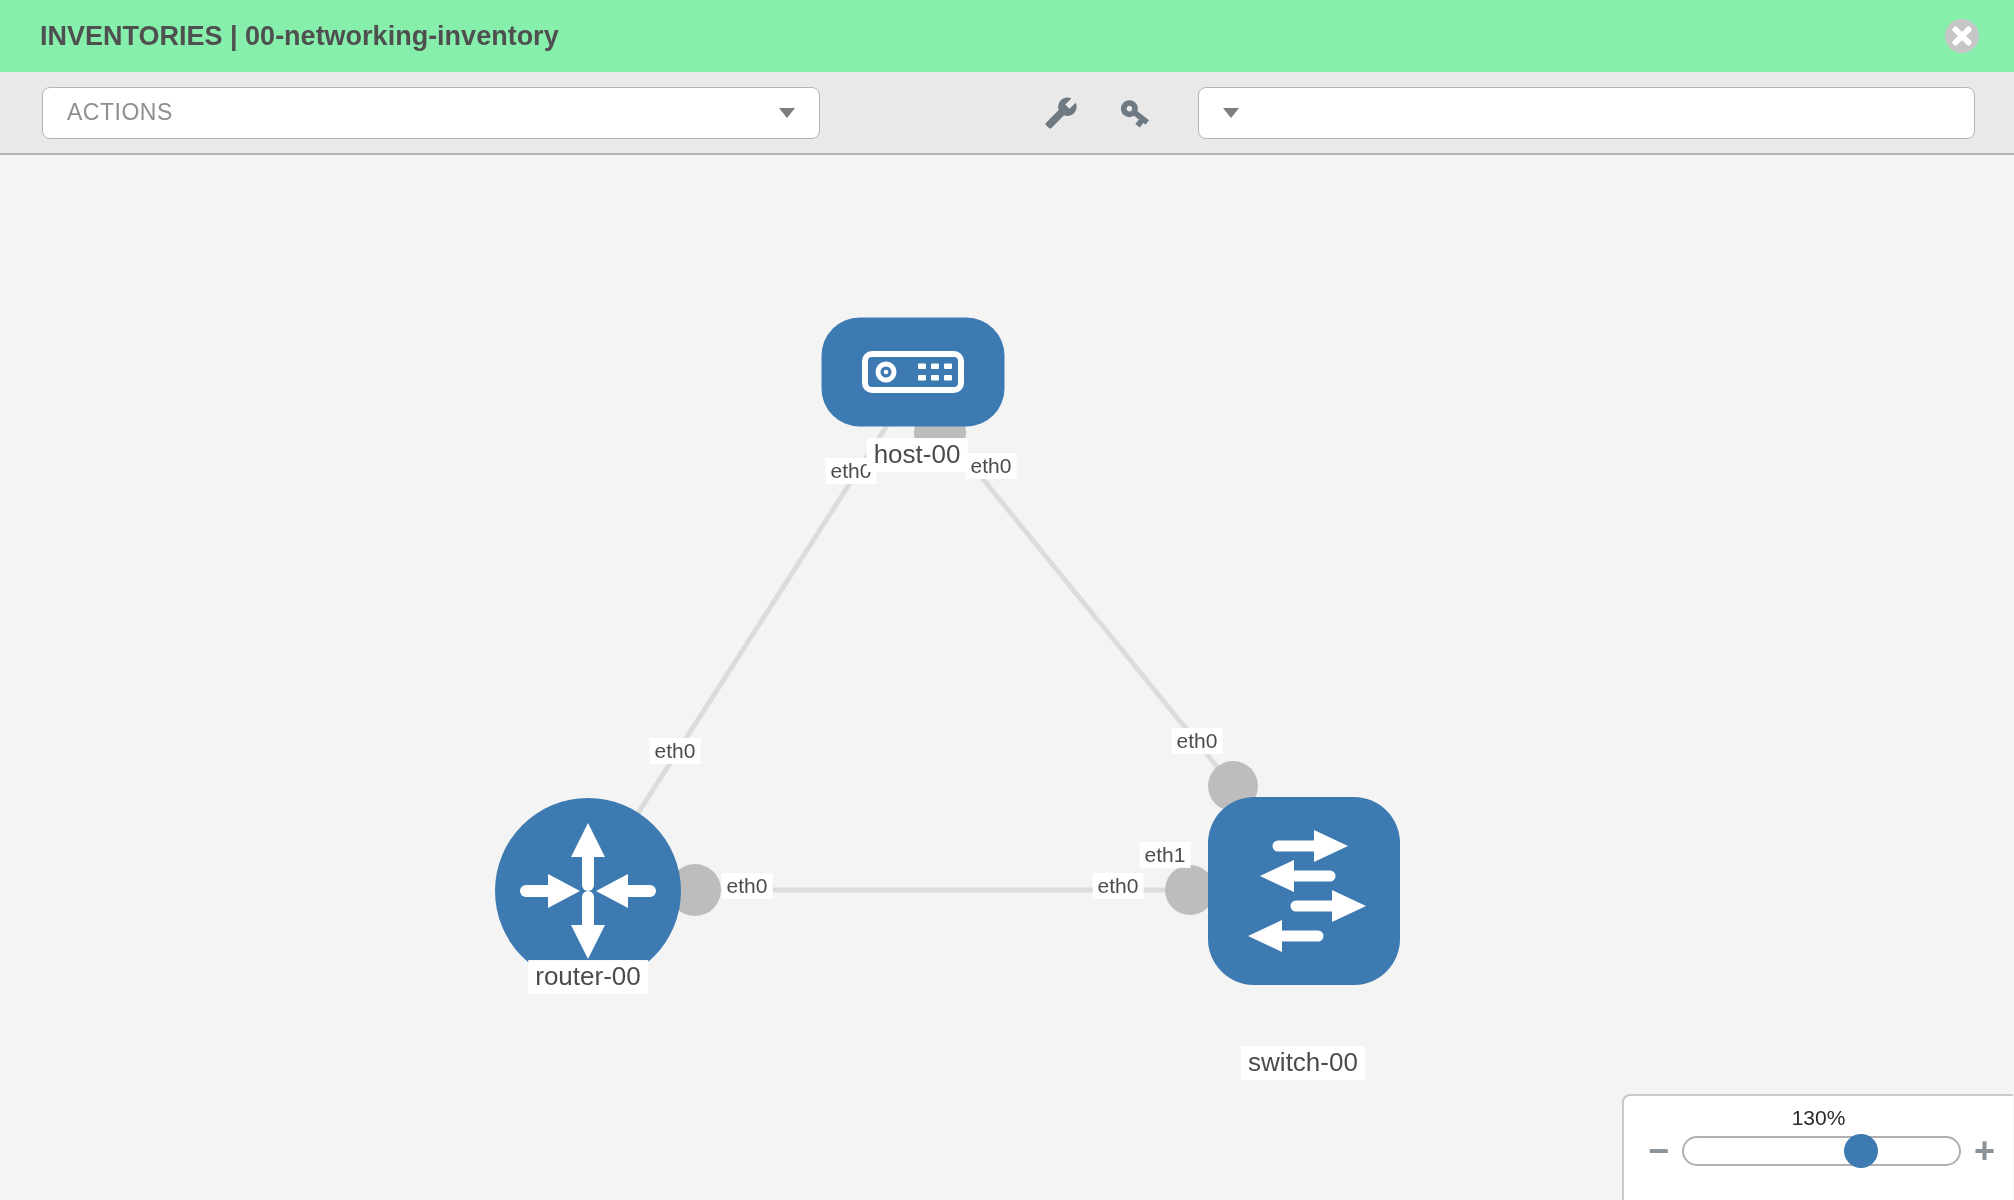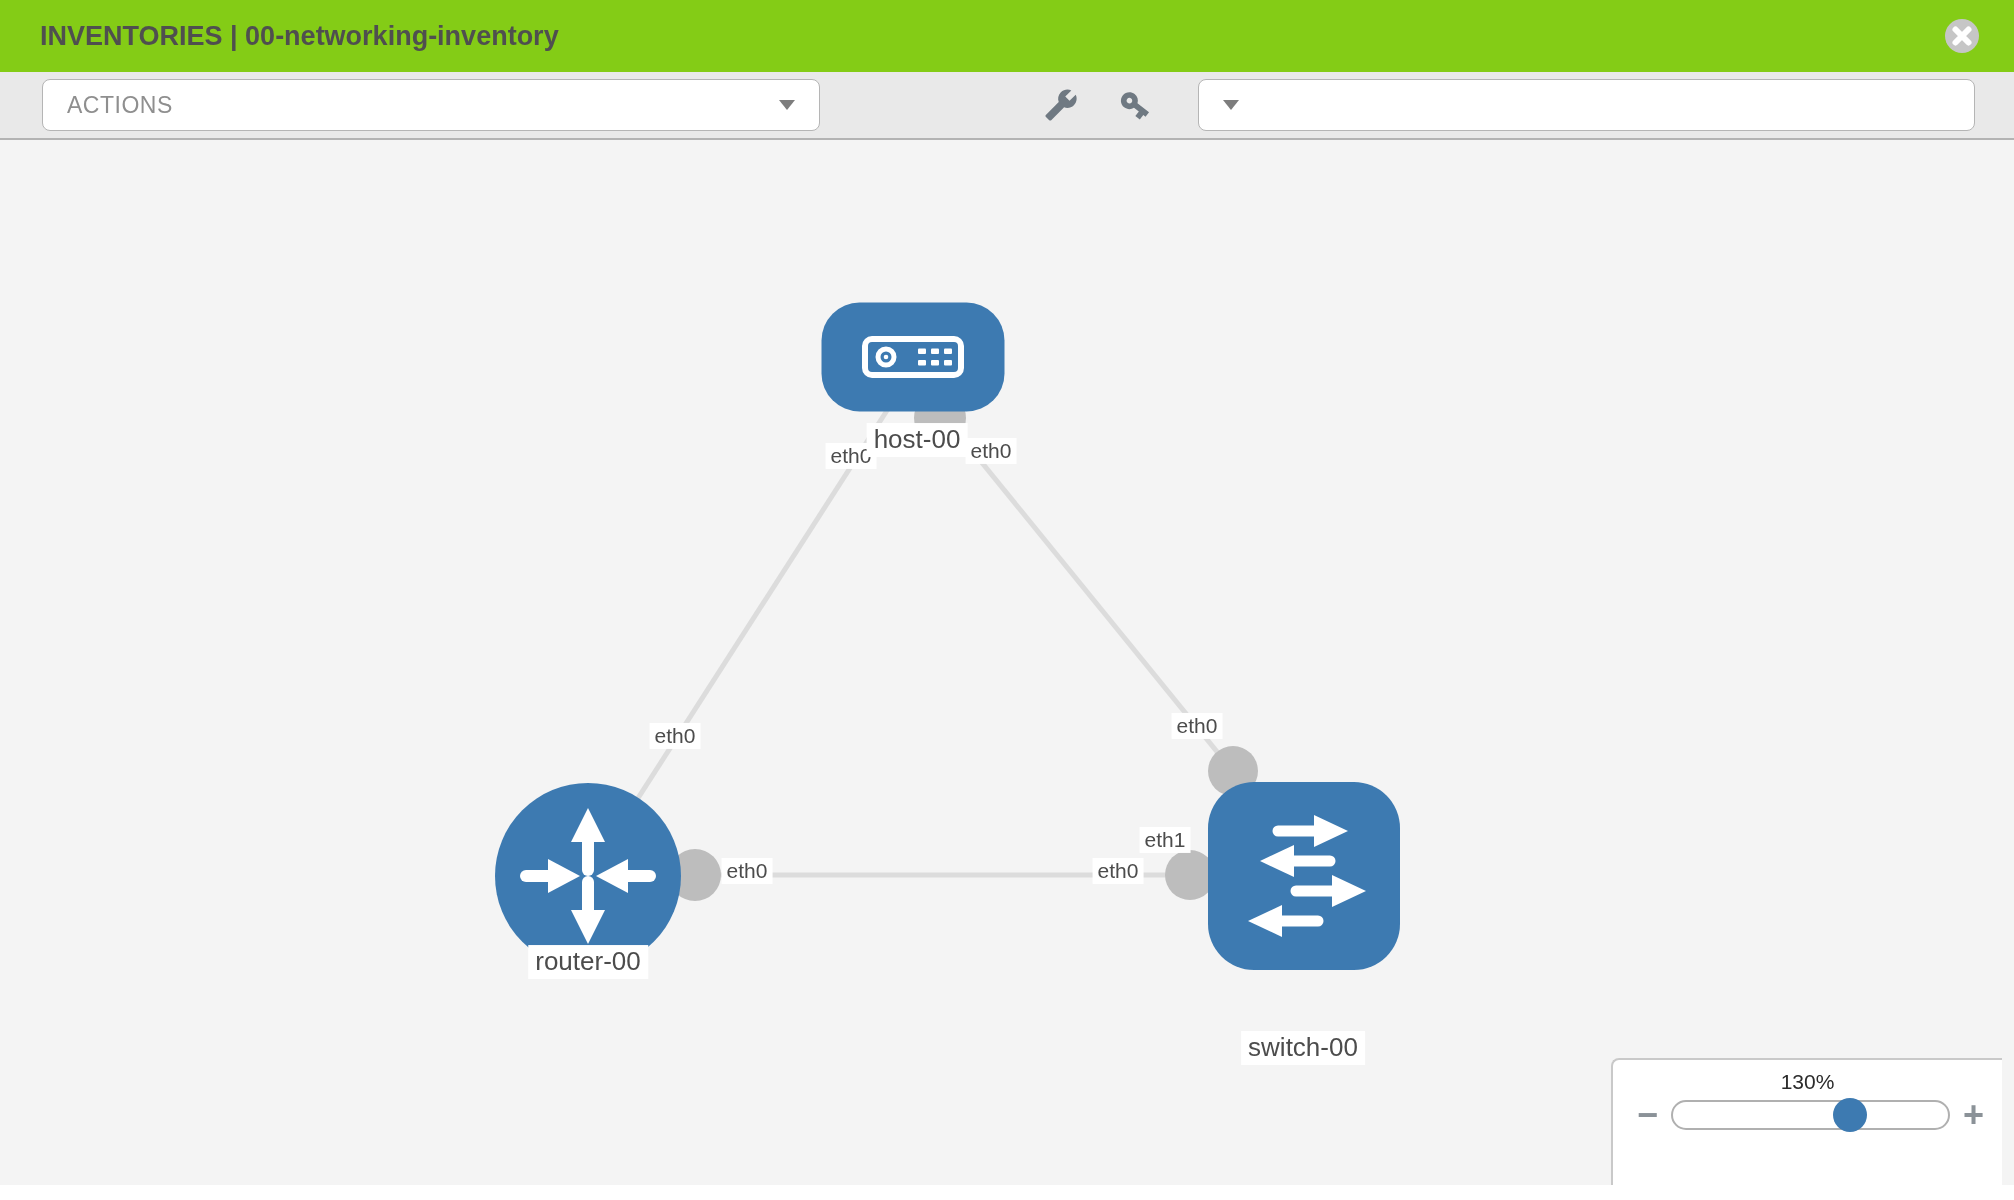--- a/index.html
+++ b/index.html
@@ -3,29 +3,29 @@
 <meta charset="utf-8">
 <style>
   * { box-sizing: border-box; margin: 0; padding: 0; }
   html, body {
     width: 2014px; height: 1200px;
     font-family: "Liberation Sans", sans-serif;
     overflow: hidden; background: #fff;
   }
   
   .header {
-    height: 72px; background: #84cc16;
+    height: 72px; background: #86efac;
     display: flex; align-items: center;
     padding: 0 34px 0 40px;
   }
   .title { font-size: 27px; font-weight: 700; color: #4f4f4f; flex: 1; }
   .close-btn { width: 36px; height: 36px; border: none; background: transparent; cursor: pointer; padding: 0; }
   
   .toolbar {
-    height: 68px; background: #e9e9e9;
+    height: 83px; background: #e9e9e9;
     border-bottom: 2px solid #b3b3b3;
     display: flex; align-items: center;
     padding: 0 39px 0 42px;
   }
   .select-box {
     height: 52px; background: #fff;
     border: 1px solid #b5b5b5; border-radius: 8px;
     display: flex; align-items: center;
     padding: 0 24px; cursor: pointer;
   }
@@ -47,22 +47,22 @@
   #topology-svg { position: absolute; left: 0; top: 0; }
   .chip {
     position: absolute; transform: translate(-50%, -50%);
     background: #ffffff; color: #4c4c4c; white-space: nowrap;
     line-height: 1.15; padding: 1px 5px; z-index: 5;
   }
   .chip.node-label { font-size: 26px; padding: 2px 7px; text-align: right; }
   .chip.iface-label { font-size: 21px; }
   
   .zoom-panel {
-    position: absolute; right: 12px; bottom: 0;
-    width: 391px; height: 127px;
+    position: absolute; right: 1px; bottom: 0;
+    width: 391px; height: 106px;
     background: #ffffff;
     border: 2px solid #c9c9c9; border-right: none; border-bottom: none;
     border-top-left-radius: 8px;
     z-index: 10;
   }
   .zoom-value { text-align: center; margin-top: 10px; font-size: 21px; color: #2b2b2b; }
   .zoom-row { display: flex; align-items: center; padding: 6px 18px 0 24px; gap: 13px; }
   .zoom-sign { font-size: 36px; font-weight: 700; color: #8b9298; line-height: 26px; cursor: pointer; user-select: none; }
   .slider-track {
     position: relative; flex: 1; height: 30px;

